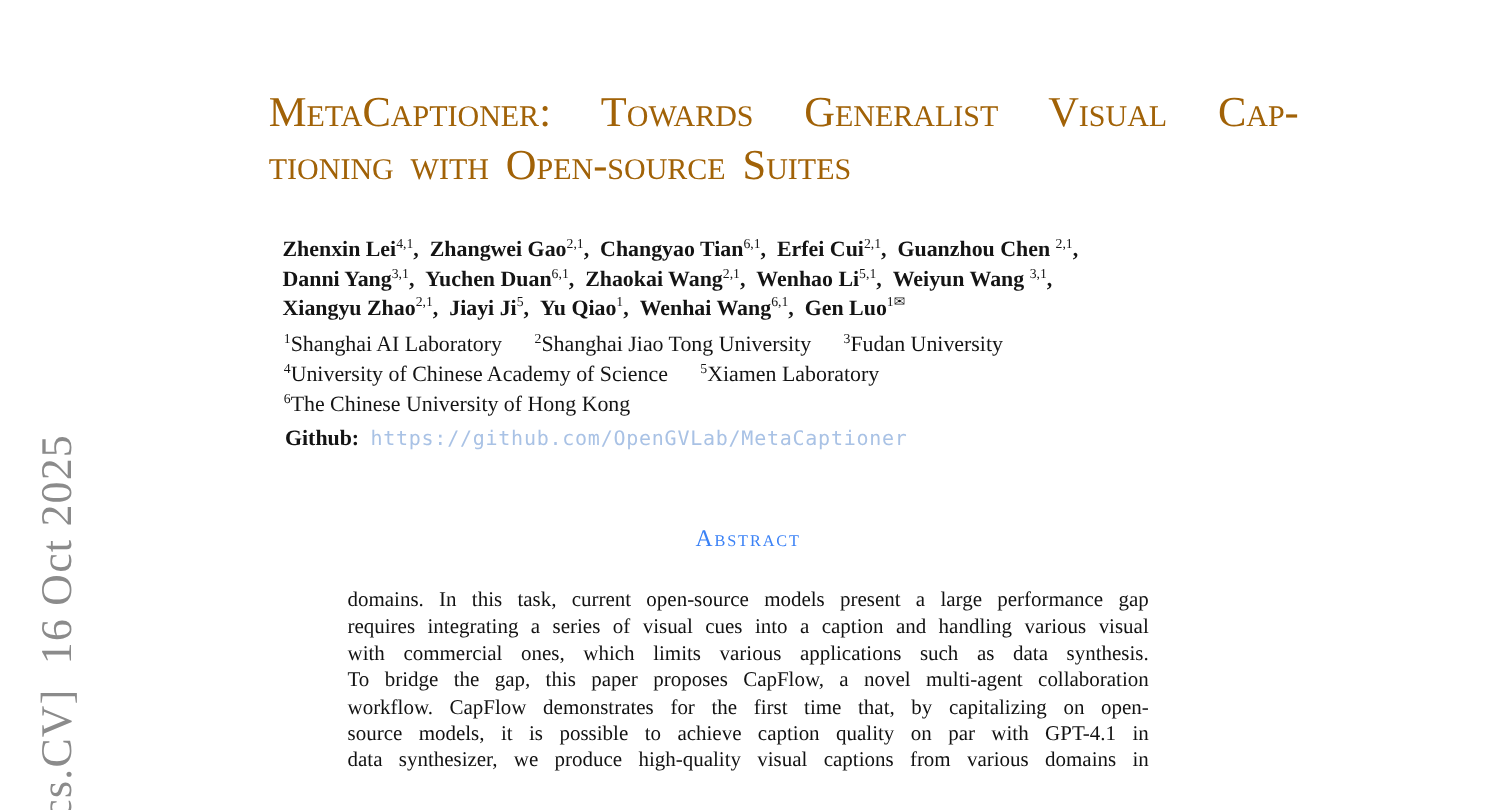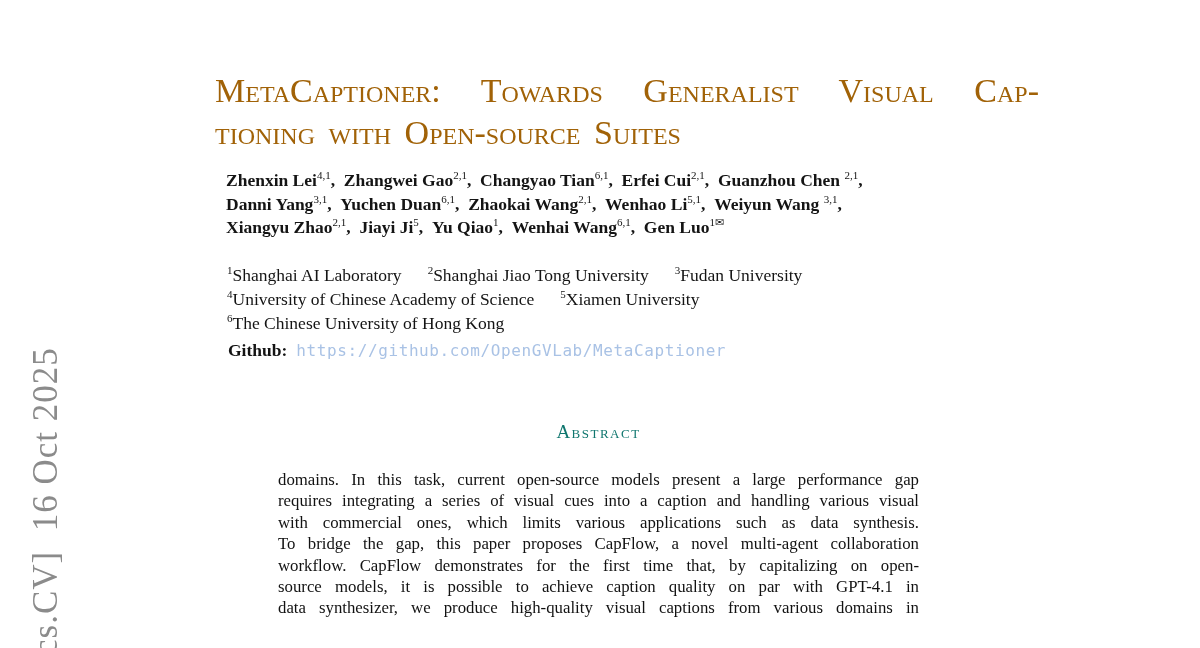--- a/index.html
+++ b/index.html
@@ -16,21 +16,21 @@
   }
   
   .title{
     position:absolute;left:215px;top:70px;width:824px;
     font-size:34px;line-height:42px;font-variant:small-caps;
     word-spacing:5px;color:#a16207;
   }
   .title-l1{text-align:justify;text-align-last:justify;}
   
   .authors{
-    position:absolute;left:226px;top:169px;width:760px;
+    position:absolute;left:226px;top:188px;width:760px;
     font-size:17.5px;line-height:23.5px;font-weight:bold;
   }
   .a-name{white-space:pre-wrap;}
   .a-sup{font-weight:normal;font-size:11px;line-height:0;}
   .a-sep{font-weight:bold;white-space:pre-wrap;}
   
   .affils{
     position:absolute;left:227px;top:251px;width:760px;
     font-size:17.5px;line-height:24px;margin-top:12px;
   }
@@ -41,21 +41,21 @@
   .github{position:absolute;left:228px;top:340px;font-size:17.5px;}
   .gh-label{font-weight:bold;}
   .gh-url{
     font-family:"DejaVu Sans Mono",monospace;font-size:16px;
     color:var(--link,#a9c2e5);letter-spacing:0.6px;margin-left:9px;
     text-decoration:none;cursor:pointer;
   }
   
   .abs-head{
     position:absolute;left:278px;top:421px;width:641px;text-align:center;
-    font-size:19px;font-variant:small-caps;letter-spacing:1.5px;color:#0f766e;
+    font-size:19px;font-variant:small-caps;letter-spacing:1.5px;color:#3b82f6;
   }
   .abstract{position:absolute;left:278px;top:469px;width:641px;font-size:16.8px;color:#121212;}
   .abs-line{line-height:21.4px;text-align:justify;text-align-last:justify;}
 </style>
 </head>
 <body>
 
 <div class="page">
 
   <div class="watermark">cs.CV]  16 Oct 2025</div>
@@ -66,21 +66,21 @@
   </div>
 
   <div class="authors" id="authors">
       <div class="author-line"><span class="a-name">Zhenxin Lei</span><sup class="a-sup">4,1</sup><span class="a-sep">, </span><span class="a-name">Zhangwei Gao</span><sup class="a-sup">2,1</sup><span class="a-sep">, </span><span class="a-name">Changyao Tian</span><sup class="a-sup">6,1</sup><span class="a-sep">, </span><span class="a-name">Erfei Cui</span><sup class="a-sup">2,1</sup><span class="a-sep">, </span><span class="a-name">Guanzhou Chen </span><sup class="a-sup">2,1</sup><span class="a-sep">,</span></div>
       <div class="author-line"><span class="a-name">Danni Yang</span><sup class="a-sup">3,1</sup><span class="a-sep">, </span><span class="a-name">Yuchen Duan</span><sup class="a-sup">6,1</sup><span class="a-sep">, </span><span class="a-name">Zhaokai Wang</span><sup class="a-sup">2,1</sup><span class="a-sep">, </span><span class="a-name">Wenhao Li</span><sup class="a-sup">5,1</sup><span class="a-sep">, </span><span class="a-name">Weiyun Wang </span><sup class="a-sup">3,1</sup><span class="a-sep">,</span></div>
       <div class="author-line"><span class="a-name">Xiangyu Zhao</span><sup class="a-sup">2,1</sup><span class="a-sep">, </span><span class="a-name">Jiayi Ji</span><sup class="a-sup">5</sup><span class="a-sep">, </span><span class="a-name">Yu Qiao</span><sup class="a-sup">1</sup><span class="a-sep">, </span><span class="a-name">Wenhai Wang</span><sup class="a-sup">6,1</sup><span class="a-sep">, </span><span class="a-name">Gen Luo</span><sup class="a-sup">1✉</sup><span class="a-sep"></span></div>
     </div>
 
   <div class="affils" id="affils">
       <div class="affil-line"><span class="affil-item"><sup>1</sup><span>Shanghai AI Laboratory</span></span><span class="affil-item"><sup>2</sup><span>Shanghai Jiao Tong University</span></span><span class="affil-item"><sup>3</sup><span>Fudan University</span></span></div>
-      <div class="affil-line"><span class="affil-item"><sup>4</sup><span>University of Chinese Academy of Science</span></span><span class="affil-item"><sup>5</sup><span>Xiamen University</span></span></div>
+      <div class="affil-line"><span class="affil-item"><sup>4</sup><span>University of Chinese Academy of Science</span></span><span class="affil-item"><sup>5</sup><span>Xiamen Laboratory</span></span></div>
       <div class="affil-line"><span class="affil-item"><sup>6</sup><span>The Chinese University of Hong Kong</span></span></div>
     </div>
 
   <div class="github">
     <span class="gh-label">Github:</span><a class="gh-url">https://github.com/OpenGVLab/MetaCaptioner</a>
   </div>
 
   <div class="abs-head">Abstract</div>
 
   <div class="abstract" id="abstract">

